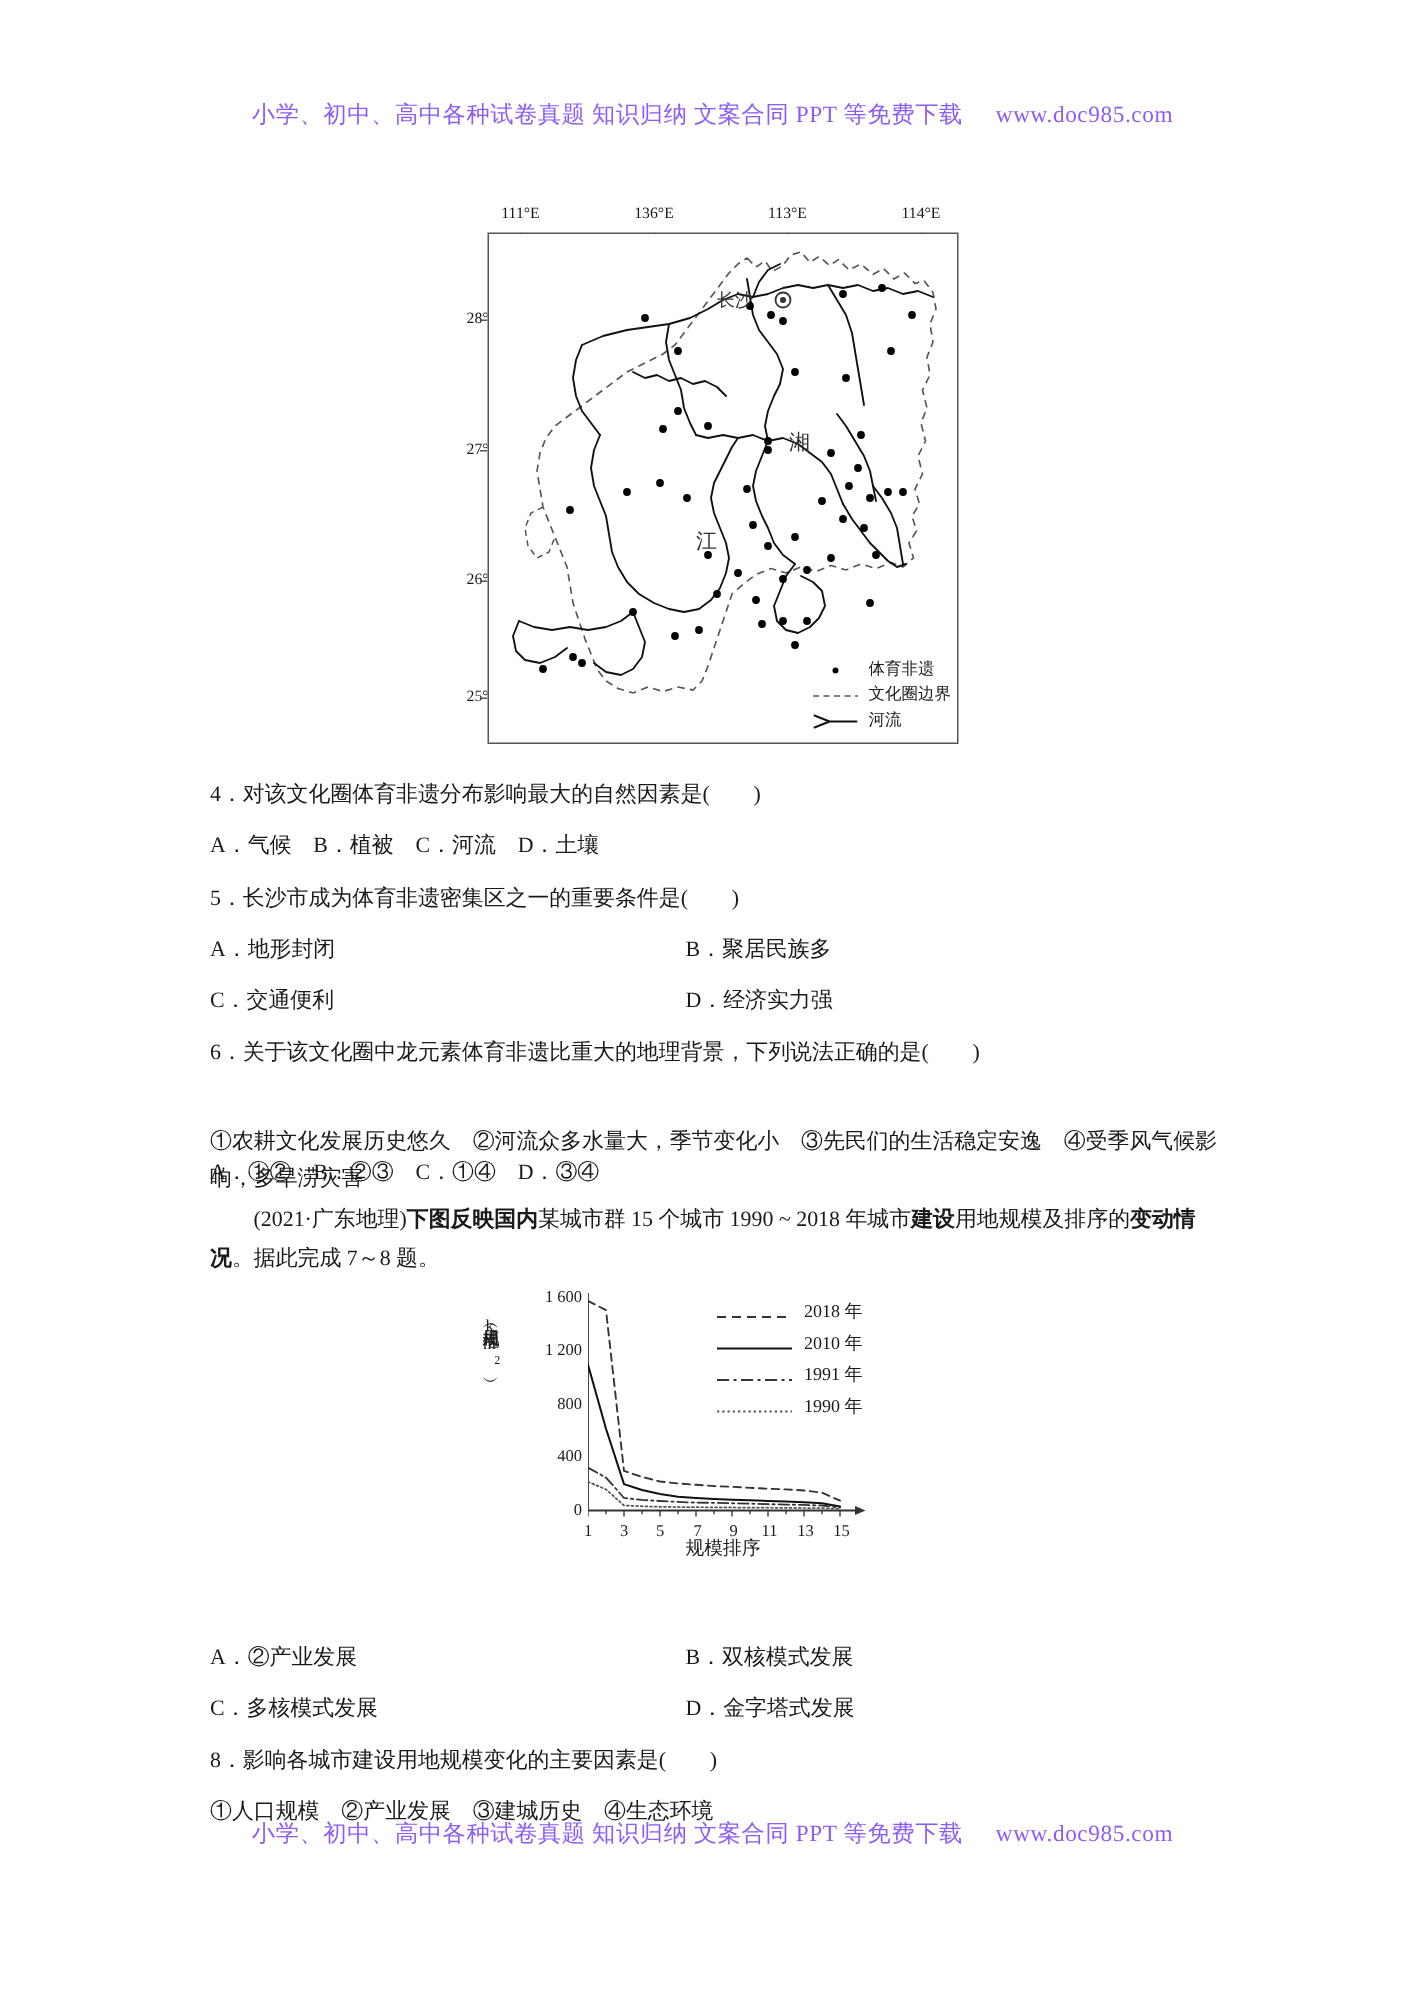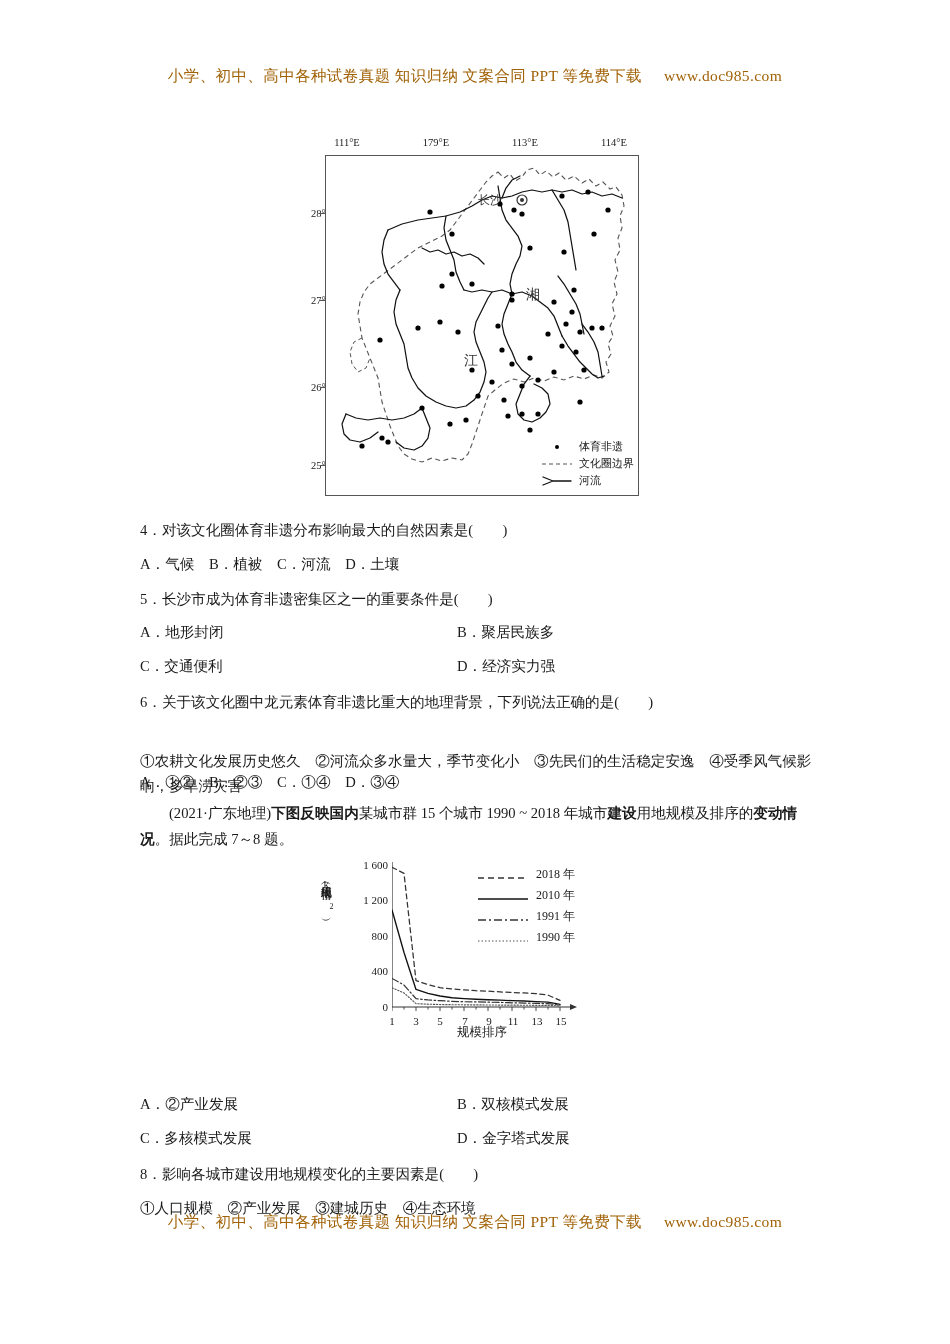--- a/index.html
+++ b/index.html
@@ -20,21 +20,21 @@
     left: 0; top: 0;
     width: 950px;
     height: 1344px;
   }
   .wm {
     position: absolute;
     left: 0;
     width: 950px;
     text-align: center;
     font-size: 15.5px;
-    color: #a16207;
+    color: #8b5cf6;
     letter-spacing: 0.4px;
     white-space: nowrap;
   }
   .wm-top { top: 66px; }
   .wm-bot { top: 1190px; }
   .wm .sp { display: inline-block; width: 22px; }
   .wm .url { font-family: "Liberation Serif", serif; }
 
   
   .map-fig {
@@ -210,21 +210,21 @@
 
 <div class="page">
 
   <div class="wm wm-top">
     <span>小学、初中、高中各种试卷真题 知识归纳 文案合同 PPT 等免费下载</span><span class="sp"></span><span class="url">www.doc985.com</span>
   </div>
 
   <div class="map-fig">
 
     <div class="lon-lab" style="left:36px">111°E</div>
-    <div class="lon-lab" style="left:125px">179°E</div>
+    <div class="lon-lab" style="left:125px">136°E</div>
     <div class="lon-lab" style="left:214px">113°E</div>
     <div class="lon-lab" style="left:303px">114°E</div>
     <div class="tick-v" style="left:36px"></div>
     <div class="tick-v" style="left:125px"></div>
     <div class="tick-v" style="left:214px"></div>
     <div class="tick-v" style="left:303px"></div>
 
     <div class="lat-lab" style="top:76px">28°N</div>
     <div class="lat-lab" style="top:163px">27°N</div>
     <div class="lat-lab" style="top:250px">26°N</div>

